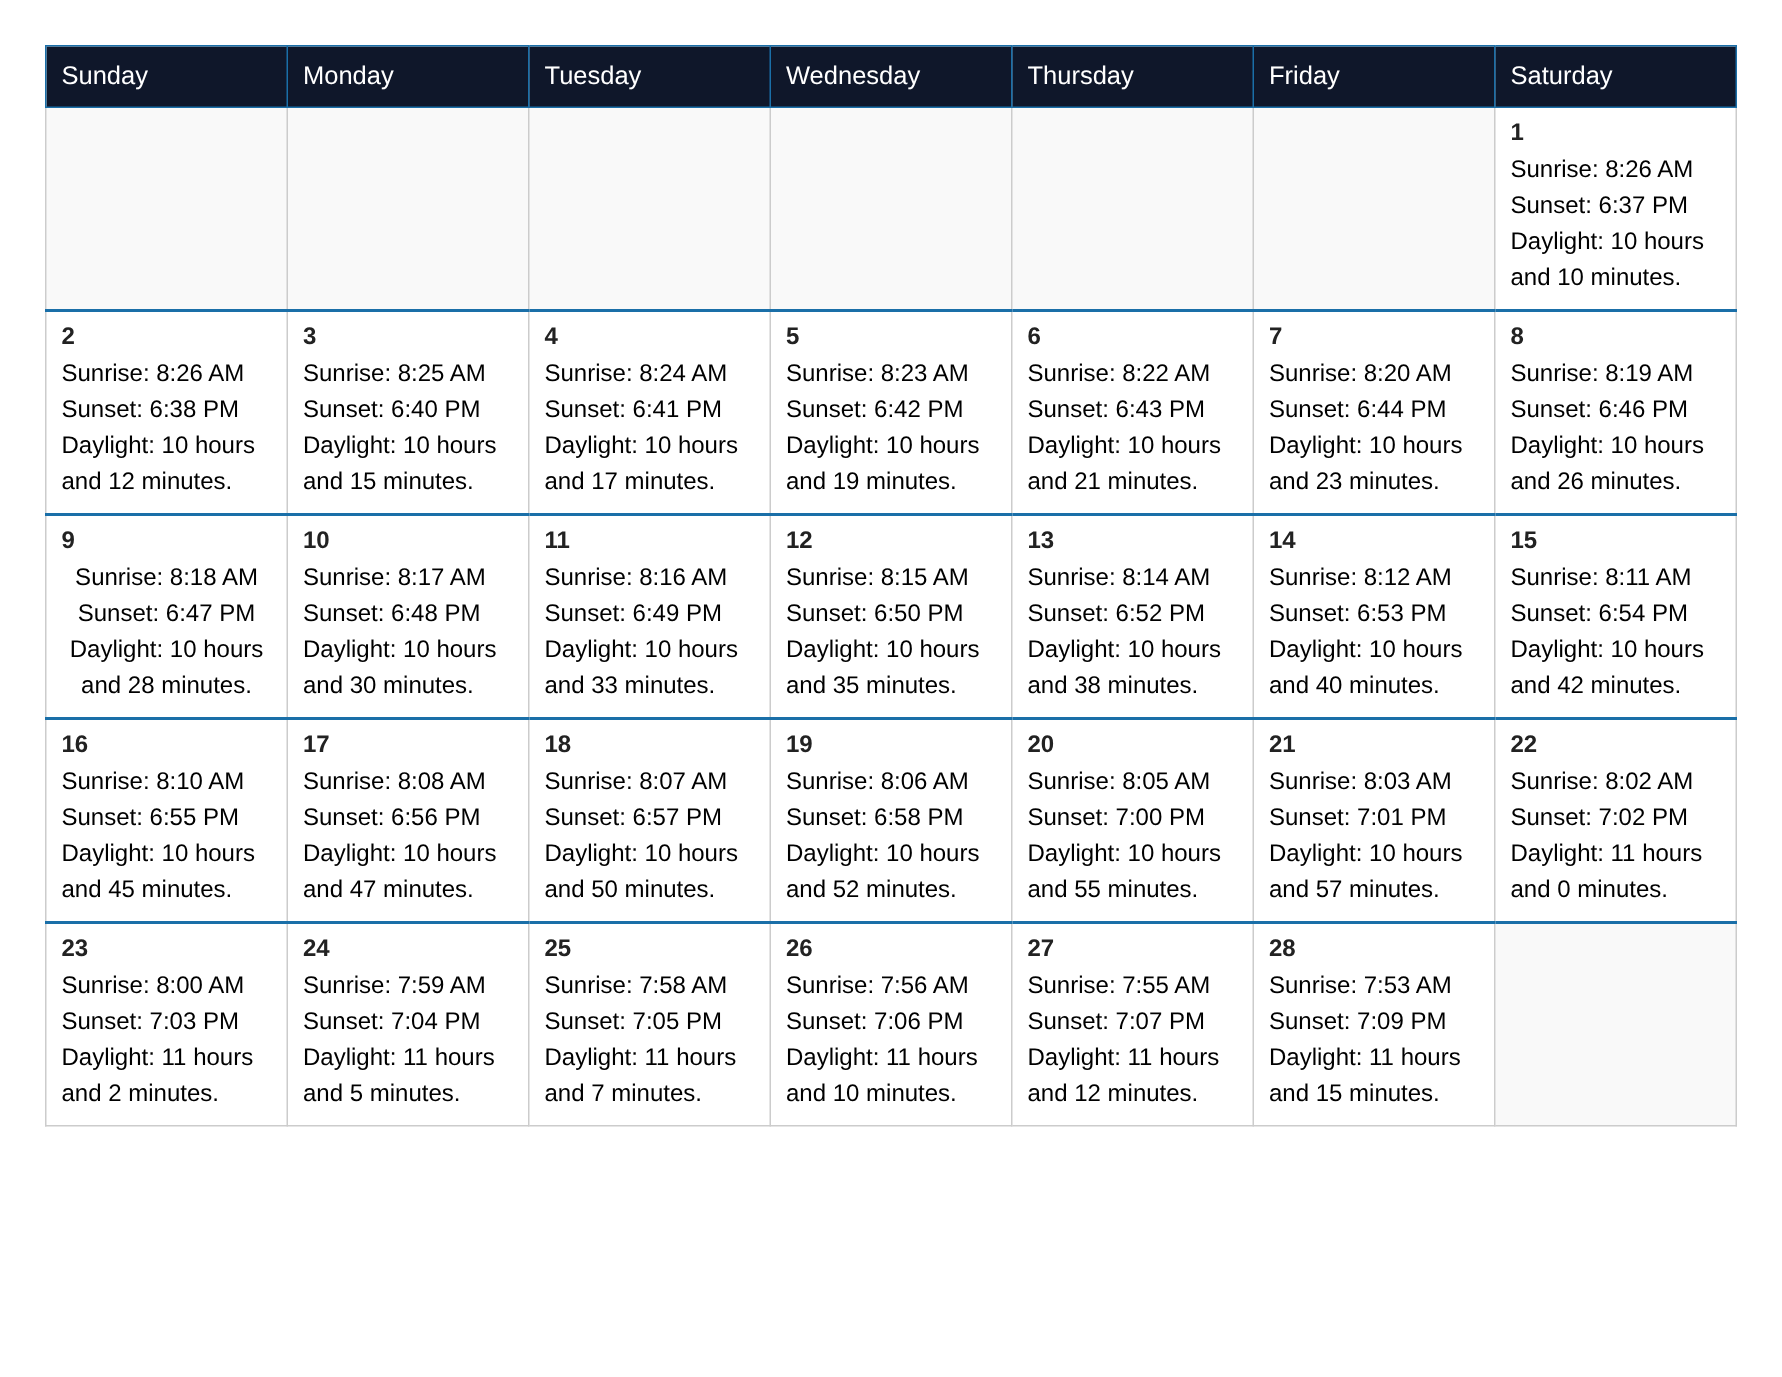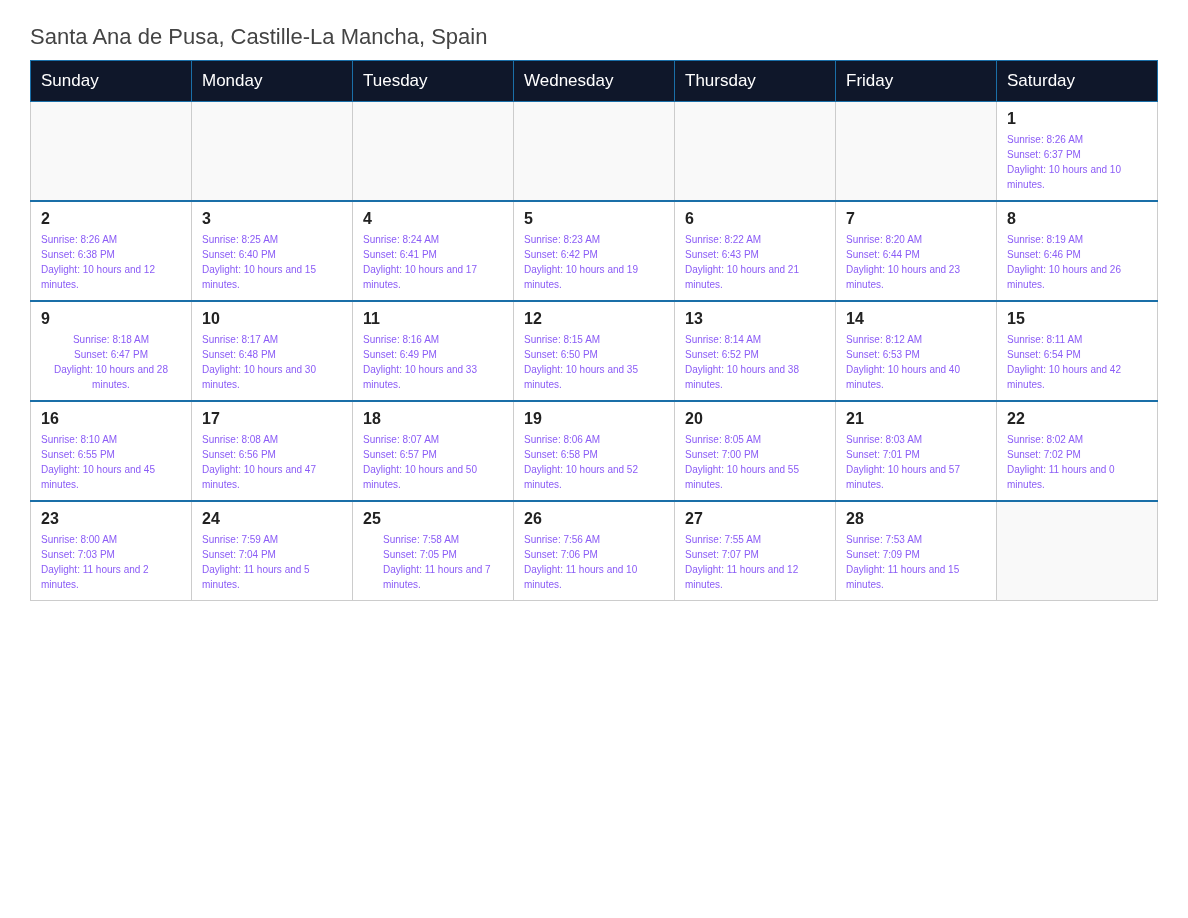--- a/index.html
+++ b/index.html
@@ -59,23 +59,23 @@
       color: #333;
     }
     .calendar tbody tr td .day-number {
       font-size: 16px;
       font-weight: bold;
       color: #222;
       display: block;
       margin-bottom: 4px;
     }
     .calendar tbody tr td .sun-info {
-      color: #8b5cf6;
+      color: #000000;
       line-height: 1.5;
-      font-size: 10px;
+      font-size: 16px;
     }
     .calendar tbody tr td.empty {
       background: #f9f9f9;
     }
     .row-border-top td {
       border-top: 2px solid #1a6fa8 !important;
     }
     
     .logo-row {
       display: flex;
@@ -103,21 +103,20 @@
       font-weight: bold;
       color: #1a7abf;
       font-family: Georgia, serif;
     }
   </style>
 </head>
 <body>
 
 <div class="header">
   <div class="title-section">
-    <div class="location-title">Santa Ana de Pusa, Castille-La Mancha, Spain</div>
   </div>
 </div>
 
 <table class="calendar">
   <thead>
     <tr>
       <th>Sunday</th>
       <th>Monday</th>
       <th>Tuesday</th>
       <th>Wednesday</th>
@@ -281,21 +280,21 @@
 Daylight: 11 hours and 2 minutes.</div>
         </td>
         <td>
           <span class="day-number">24</span>
           <div class="sun-info" style="white-space: pre-line;">Sunrise: 7:59 AM
 Sunset: 7:04 PM
 Daylight: 11 hours and 5 minutes.</div>
         </td>
         <td>
           <span class="day-number">25</span>
-          <div class="sun-info" style="white-space: pre-line; margin-left: 20px;">Sunrise: 7:58 AM
+          <div class="sun-info" style="white-space: pre-line;">Sunrise: 7:58 AM
 Sunset: 7:05 PM
 Daylight: 11 hours and 7 minutes.</div>
         </td>
         <td>
           <span class="day-number">26</span>
           <div class="sun-info" style="white-space: pre-line;">Sunrise: 7:56 AM
 Sunset: 7:06 PM
 Daylight: 11 hours and 10 minutes.</div>
         </td>
         <td>

